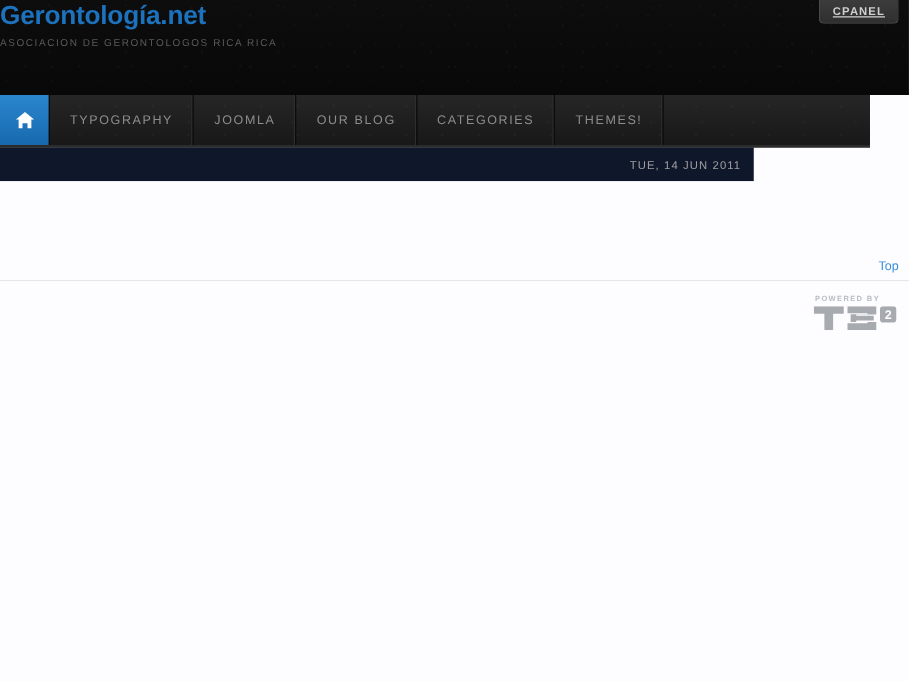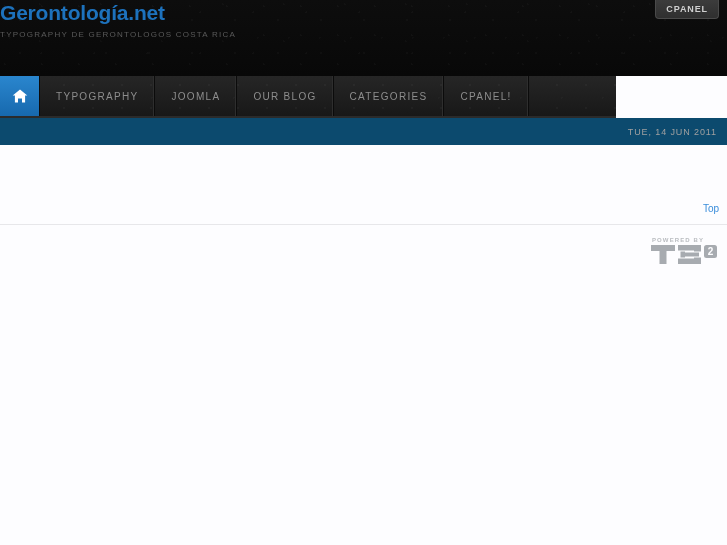--- a/index.html
+++ b/index.html
@@ -52,20 +52,21 @@
     background: linear-gradient(#3c3c3c, #2f2f2f);
     border: 1px solid #4a4a4a;
     border-top: none;
     border-radius: 0 0 4px 4px;
     color: #cfcfcf;
     font-size: 9px;
     letter-spacing: .9px;
     font-weight: bold;
     box-sizing: border-box;
     cursor: pointer;
+    text-decoration: underline;
   }
 
   
   .logo-wrap {
     position: absolute;
     left: 0;
     top: 2px;
   }
   .logo-title {
     color: #1d72bd;
@@ -80,21 +81,21 @@
     color: #5a5a5a;
     font-size: 8px;
     letter-spacing: 1.25px;
     line-height: 11px;
     white-space: nowrap;
   }
 
   
   .mainnav {
     position: relative;
-    width: 616px;
+    width: 696px;
     height: 42px;
     background: #1d1d1d;
     background-image:
       radial-gradient(circle at 20% 40%, rgba(255,255,255,.03) 0 1px, transparent 1px),
       radial-gradient(circle at 70% 70%, rgba(255,255,255,.025) 0 1px, transparent 1px),
       linear-gradient(#262626, #181818);
     background-size: 29px 23px, 41px 31px, 100% 100%;
     display: flex;
     align-items: stretch;
     box-sizing: border-box;
@@ -127,23 +128,23 @@
     flex: 1 1 auto;
     height: 40px;
     border-right: none;
     box-shadow: none;
   }
   .home-icon svg { display: block; }
 
   
   .datebar {
     position: relative;
-    width: 727px;
+    width: 603px;
     height: 27px;
-    background: #0c4a6e;
+    background: #0f172a;
     display: flex;
     align-items: center;
     justify-content: flex-end;
     box-sizing: border-box;
     padding-right: 10px;
   }
   .datebar-text {
     color: #a0a0a0;
     font-size: 9px;
     letter-spacing: .9px;
@@ -158,21 +159,21 @@
     background: #fdfdff;
   }
 
   
   .toprow {
     position: relative;
     width: 727px;
     height: 22px;
     background: #fdfdff;
     display: flex;
-    align-items: flex-start;
+    align-items: center;
     justify-content: flex-end;
     box-sizing: border-box;
     padding-right: 8px;
     border-bottom: 1px solid #e7e7ea;
   }
   .top-link {
     color: #3a8ddb;
     font-size: 10px;
     text-decoration: none;
     cursor: pointer;
@@ -216,21 +217,21 @@
 <div class="page">
 
   <div class="header">
 
     <div class="cpanel-btn">
       <span>CPANEL</span>
     </div>
 
     <div class="logo-wrap">
       <div class="logo-title">Gerontología.net</div>
-      <div class="logo-slogan">TYPOGRAPHY DE GERONTOLOGOS COSTA RICA</div>
+      <div class="logo-slogan">ASOCIACION DE GERONTOLOGOS RICA RICA</div>
     </div>
 
   </div>
 
   <div class="mainnav">
 
     <div class="nav-item home">
       <span class="home-icon">
         <svg width="16" height="15" viewBox="0 0 16 15" aria-hidden="true">
           <path d="M8 0.6 L0.7 6.6 L2.9 6.6 L2.9 13.6 L6.0 13.6 L6.0 9.6 L10.0 9.6 L10.0 13.6 L13.1 13.6 L13.1 6.6 L15.3 6.6 Z" fill="#ffffff"></path>
@@ -248,21 +249,21 @@
 
     <div class="nav-item">
       <span>OUR BLOG</span>
     </div>
 
     <div class="nav-item">
       <span>CATEGORIES</span>
     </div>
 
     <div class="nav-item">
-      <span>CPANEL!</span>
+      <span>THEMES!</span>
     </div>
 
 
     <div class="nav-filler"></div>
 
   </div>
 
   <div class="datebar">
     <span class="datebar-text">TUE, 14 JUN 2011</span>
   </div>

